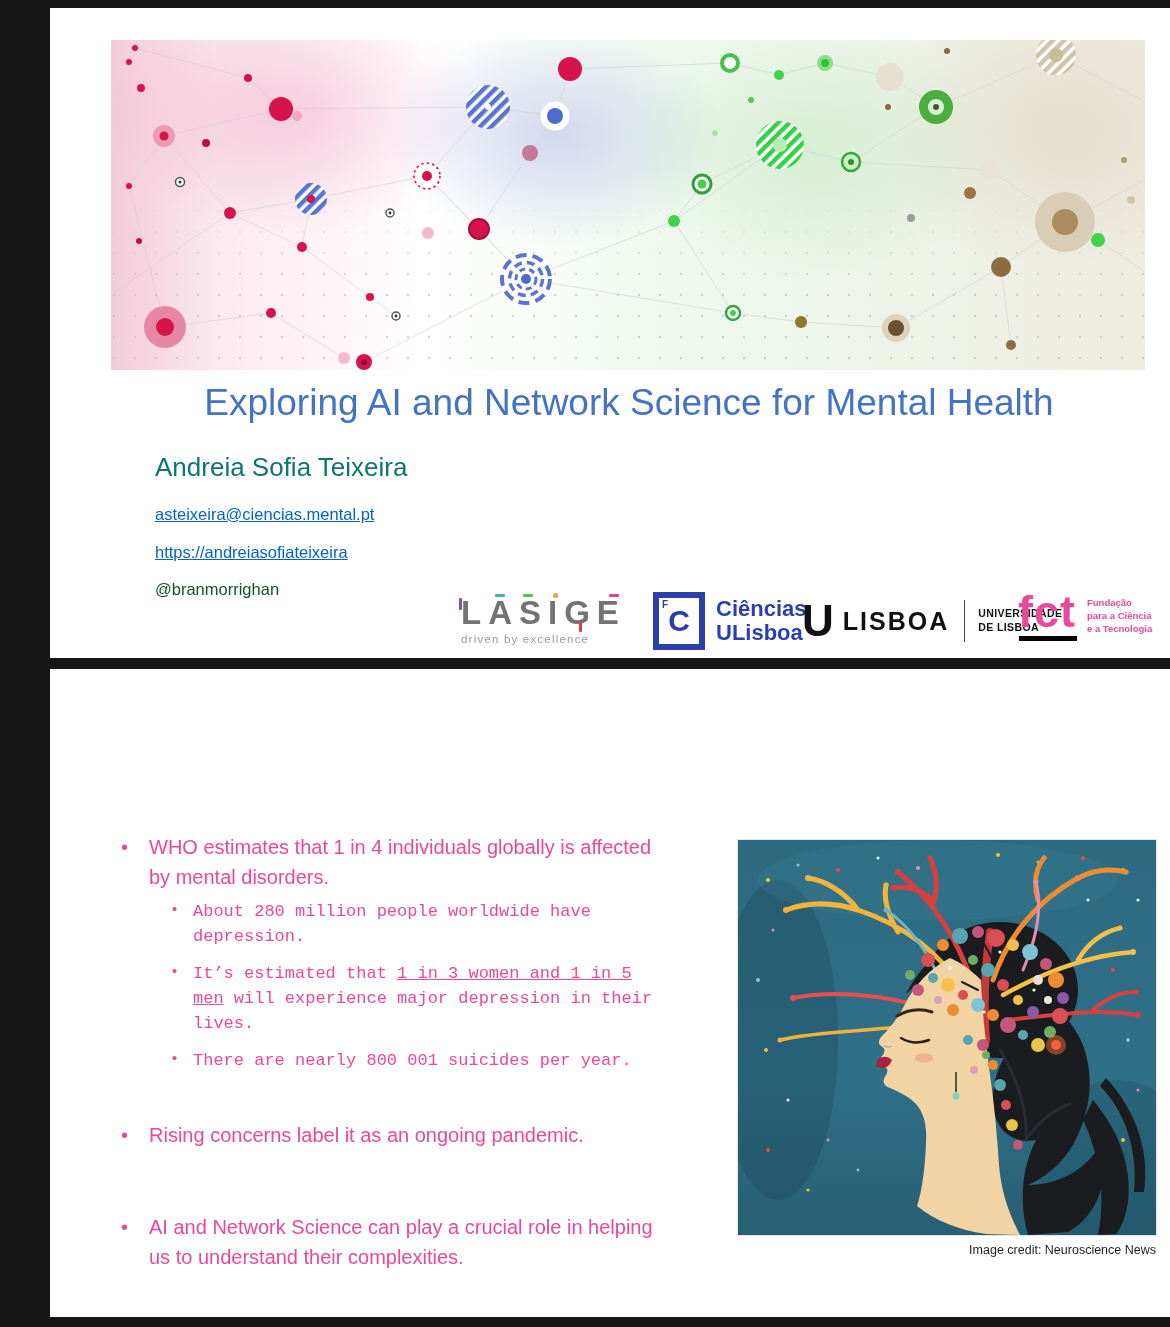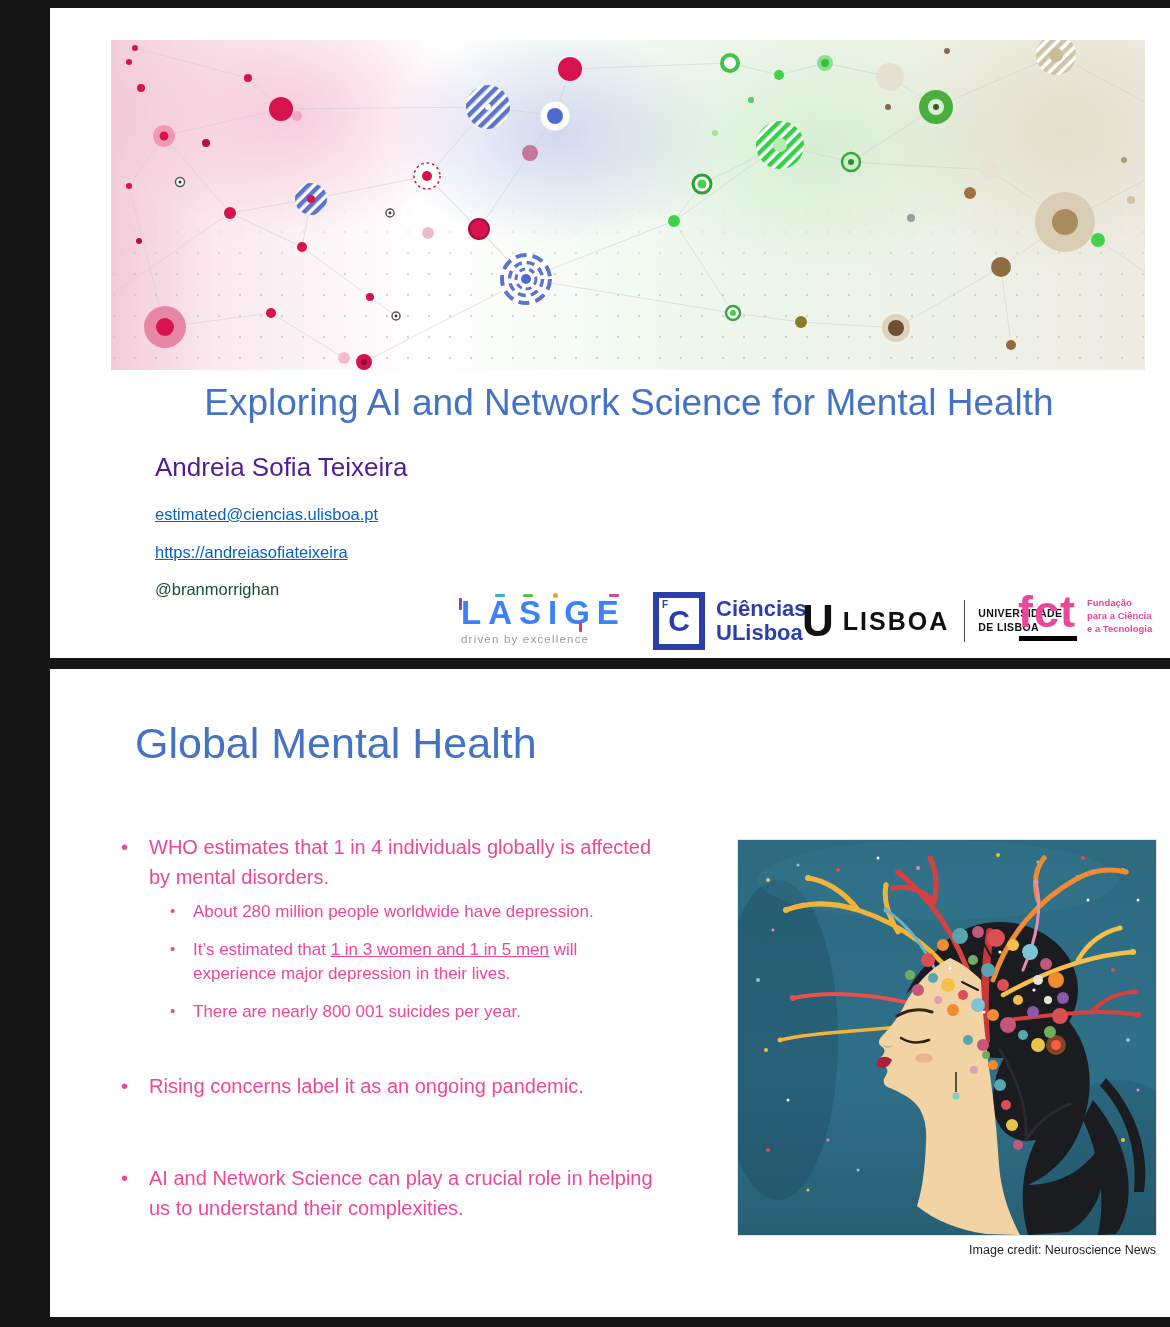--- a/index.html
+++ b/index.html
@@ -12,30 +12,30 @@
   .slide { position:absolute; left:6px; width:1158px; background:#ffffff;margin-left:44px; }
   #slide1 { top:8px; height:650px; }
   #slide2 { top:669px; height:648px; }
 
   
   .header-art { position:absolute; left:61px; top:32px; width:1034px; height:330px; }
   .s1-title {
     position:absolute; left:0; top:374px; width:100%;
     text-align:center; font-size:37px; color:#4472C4; letter-spacing:0px;
   }
-  .s1-author { position:absolute; left:105px; top:444px; font-size:26px; color:#4c1d95; }
+  .s1-author { position:absolute; left:105px; top:444px; font-size:26px; color:#0f766e; }
   .s1-link { position:absolute; left:105px; font-size:16.5px; color:#0563C1; text-decoration:underline; }
   .s1-email { top:497px; }
   .s1-url { top:535px; }
   .s1-handle { position:absolute; left:105px; top:572px; font-size:16.5px; color:#14532d; }
 
   .logo { position:absolute; }
   
   .lasige { left:411px; top:588px; width:180px; }
-  .lasige-word { font-size:33px; font-weight:700; letter-spacing:7px; color:#3b82f6; line-height:1; }
+  .lasige-word { font-size:33px; font-weight:700; letter-spacing:7px; color:#737373; line-height:1; }
   .lasige-tag { font-size:11.5px; color:#9a9a9a; letter-spacing:1.2px; margin-top:4px; }
   .las-accent { position:absolute; border-radius:1px; }
   .la1 { left:-2px; top:2px; width:3px; height:12px; background:#7a4fb5; }
   .la2 { left:34px; top:-2px; width:10px; height:3px; background:#3bb7a8; }
   .la3 { left:62px; top:-2px; width:10px; height:3px; background:#58c24e; }
   .la4 { left:92px; top:-3px; width:5px; height:5px; background:#e8a23a; border-radius:50%; }
   .la5 { left:118px; top:26px; width:3px; height:10px; background:#d84343; }
   .la6 { left:148px; top:-2px; width:10px; height:3px; background:#d84a8a; }
   
   .ciencias { left:603px; top:584px; display:flex; align-items:center; }
@@ -56,21 +56,21 @@
   .fct { left:968px; top:584px; display:flex; align-items:center; color:#ec4899; }
   .fct-word { font-size:45px; font-weight:700; letter-spacing:1px; line-height:0.9; position:relative; padding-bottom:8px; }
   .fct-bar { position:absolute; left:1px; bottom:0; width:58px; height:5px; background:#000; }
   .fct-text { font-size:9.5px; font-weight:700; line-height:1.35; margin-left:11px; }
 
   
   .s2-title { position:absolute; left:85px; top:50px; font-size:43px; color:#4472C4; }
   .s2-bullets { position:absolute; left:68px; top:163px; color:#ec4899; }
   .b-l1 { position:relative; width:520px; padding-left:31px; font-size:20px; line-height:1.5; }
   .b-l1::before { content:"\2022"; position:absolute; left:3px; top:0; }
-  .b-l2 { position:relative; width:470px; margin-left:48px; padding-left:27px; font-size:17px; line-height:1.45; }
+  .b-l2 { position:relative; width:470px; margin-left:48px; padding-left:27px; font-size:17px; line-height:1.45;font-family:Liberation Mono, monospace; }
   .b-l2::before { content:"\2022"; position:absolute; left:4px; top:0; font-size:15px; }
   .mt-sub { margin-top:13px; }
   .mt-first-sub { margin-top:8px; }
   .mt-b2 { margin-top:46px; }
   .mt-b3 { margin-top:62px; }
   .uline { text-decoration:underline; }
 
   .s2-image {
     position:absolute; left:687px; top:170px; width:418px; height:395px;
     border:1px solid #e3e3e3; box-sizing:content-box;
@@ -287,21 +287,21 @@
         <circle cx="836" cy="11" r="3" fill="#8a6a45"></circle>
           <circle cx="1013" cy="120" r="3" fill="#b09a72"></circle>
         <circle cx="1020" cy="160" r="4" fill="#cfc3a8"></circle>
           <circle cx="800" cy="178" r="4" fill="#9c9c9c"></circle>
       </g>
     </svg>
   </div>
 
   <div class="s1-title">Exploring AI and Network Science for Mental Health</div>
   <div class="s1-author">Andreia Sofia Teixeira</div>
-  <a href="#" class="s1-link s1-email">estimated@ciencias.ulisboa.pt</a>
+  <a href="#" class="s1-link s1-email">asteixeira@ciencias.mental.pt</a>
   <a href="#" class="s1-link s1-url">https://andreiasofiateixeira</a>
   <div class="s1-handle">@branmorrighan</div>
 
   <div class="logo lasige">
     <div style="position:relative; display:inline-block;">
       <div class="lasige-word">LASIGE</div>
       <span class="las-accent la1"></span>
       <span class="las-accent la2"></span>
       <span class="las-accent la3"></span>
       <span class="las-accent la4"></span>
@@ -339,21 +339,20 @@
     </div>
     <div class="fct-text">
       <div>Fundação</div>
       <div>para a Ciência</div>
       <div>e a Tecnologia</div>
     </div>
   </div>
 </div>
 
 <div class="slide" id="slide2">
-  <div class="s2-title">Global Mental Health</div>
 
   <div class="s2-bullets">
     <div class="b-l1">WHO estimates that 1 in 4 individuals globally is affected by mental disorders.</div>
     <div class="b-l2 mt-first-sub">About 280 million people worldwide have depression.</div>
     <div class="b-l2 mt-sub"><span>It’s estimated that </span><span class="uline">1 in 3 women and 1 in 5 men</span><span> will experience major depression in their lives.</span></div>
     <div class="b-l2 mt-sub">There are nearly 800 001 suicides per year.</div>
     <div class="b-l1 mt-b2">Rising concerns label it as an ongoing pandemic.</div>
     <div class="b-l1 mt-b3">AI and Network Science can play a crucial role in helping us to understand their complexities.</div>
   </div>
 

